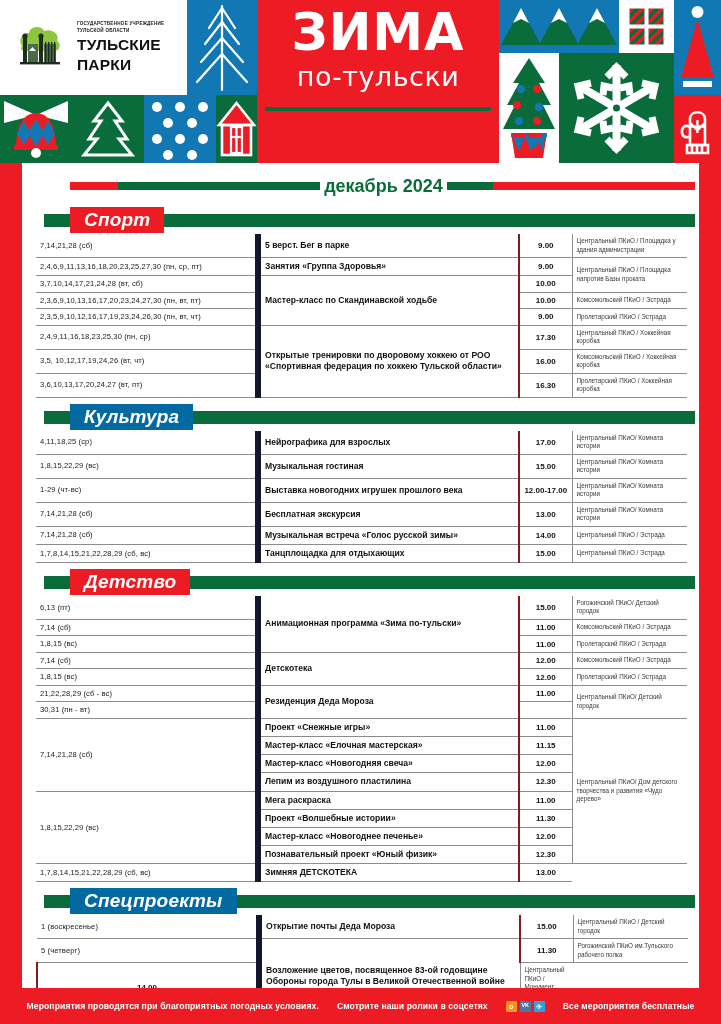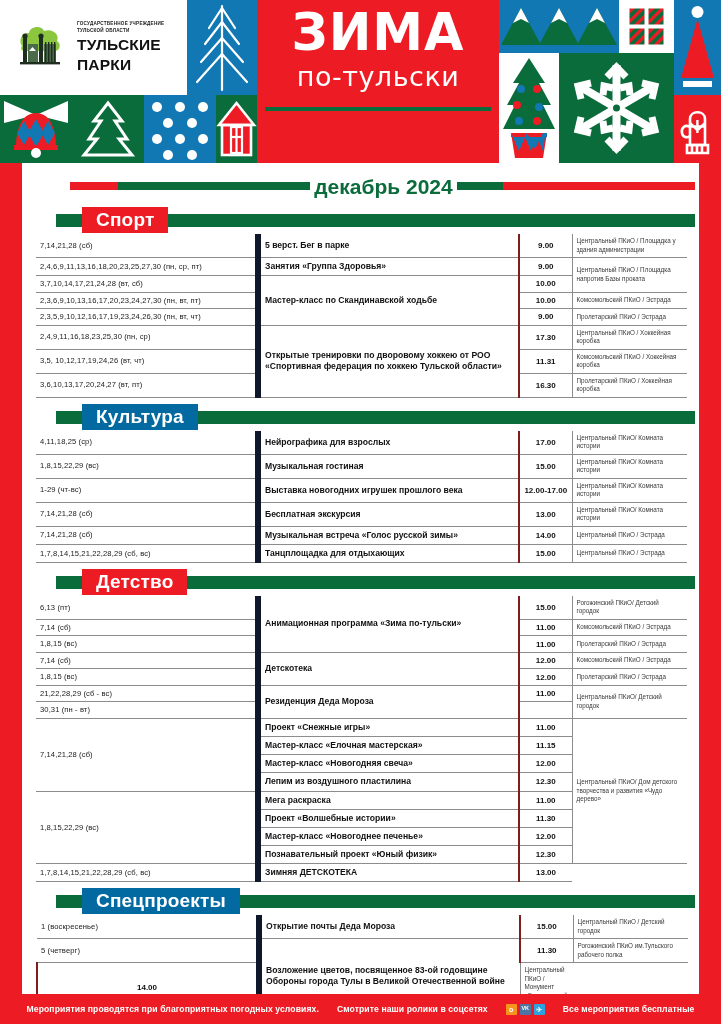--- a/index.html
+++ b/index.html
@@ -86,26 +86,26 @@
 
   
   .month-row {
     position: relative; height: 30px; margin: 8px 0 2px 0;
     display: flex; align-items: center;
   }
   .bar-seg { height: 8px; }
   .seg-red   { background: #ed1c24; }
   .seg-green { background: #0a6b3b; }
   .month-label {
-    font-size: 21px; font-weight: 700; color: #0a6b3b;
+    font-size: 18px; font-weight: 700; color: #0a6b3b;
     padding: 0 4px; white-space: nowrap; line-height: 1;
   }
 
   
-  .sec-head { position: relative; height: 26px; margin: 6px 0 1px 12px; }
+  .sec-head { position: relative; height: 26px; margin: 6px 0 1px 0; font-style: italic; }
   .sec-bar  { position: absolute; left: 22px; right: 4px; top: 7px; height: 13px; background: #0a6b3b; }
   .sec-chip {
     position: absolute; left: 48px; top: 0; height: 26px;
     background: #ed1c24; color: #ffffff;
     font-size: 19px; font-weight: 700; line-height: 26px;
     padding: 0 14px 0 14px; letter-spacing: .2px;
   }
   .sec-chip.green { background: #0369a1; }
 
   
@@ -133,21 +133,21 @@
     font-size: 8px; font-weight: 700; color: #111; white-space: nowrap;
   }
   .t-place {
     font-size: 6.3px; color: #3a3a3a; line-height: 1.35;
   }
   td.nb { border-bottom: none; }
 
   
   .footer {
     position: absolute; left: 0; bottom: 0;
-    width: 721px; height: 30px; background: #ed1c24;
+    width: 721px; height: 36px; background: #ed1c24;
     display: flex; align-items: center; justify-content: center;
     gap: 18px;
   }
   .foot-txt { color: #fff; font-size: 8.6px; font-weight: 700; letter-spacing: .1px; }
   .soc-row { display: flex; gap: 3px; align-items: center; }
   .soc {
     width: 11px; height: 11px; border-radius: 1px;
     display: flex; align-items: center; justify-content: center;
     font-size: 7px; font-weight: 700; color: #fff; line-height: 1;
   }
@@ -453,21 +453,21 @@
               </td>
               <td class="c-place">
                 <div class="t-place">Центральный ПКиО / Хоккейная коробка</div>
               </td>
             </tr>
             <tr>
               <td class="c-dates">
                 <div class="t-dates">3,5, 10,12,17,19,24,26 (вт, чт)</div>
               </td>
               <td class="c-time">
-                <div class="t-time">11.31</div>
+                <div class="t-time">16.00</div>
               </td>
               <td class="c-place">
                 <div class="t-place">Комсомольский ПКиО / Хоккейная коробка</div>
               </td>
             </tr>
             <tr>
               <td class="c-dates nb">
                 <div class="t-dates">3,6,10,13,17,20,24,27  (вт, пт)</div>
               </td>
               <td class="c-time nb">

